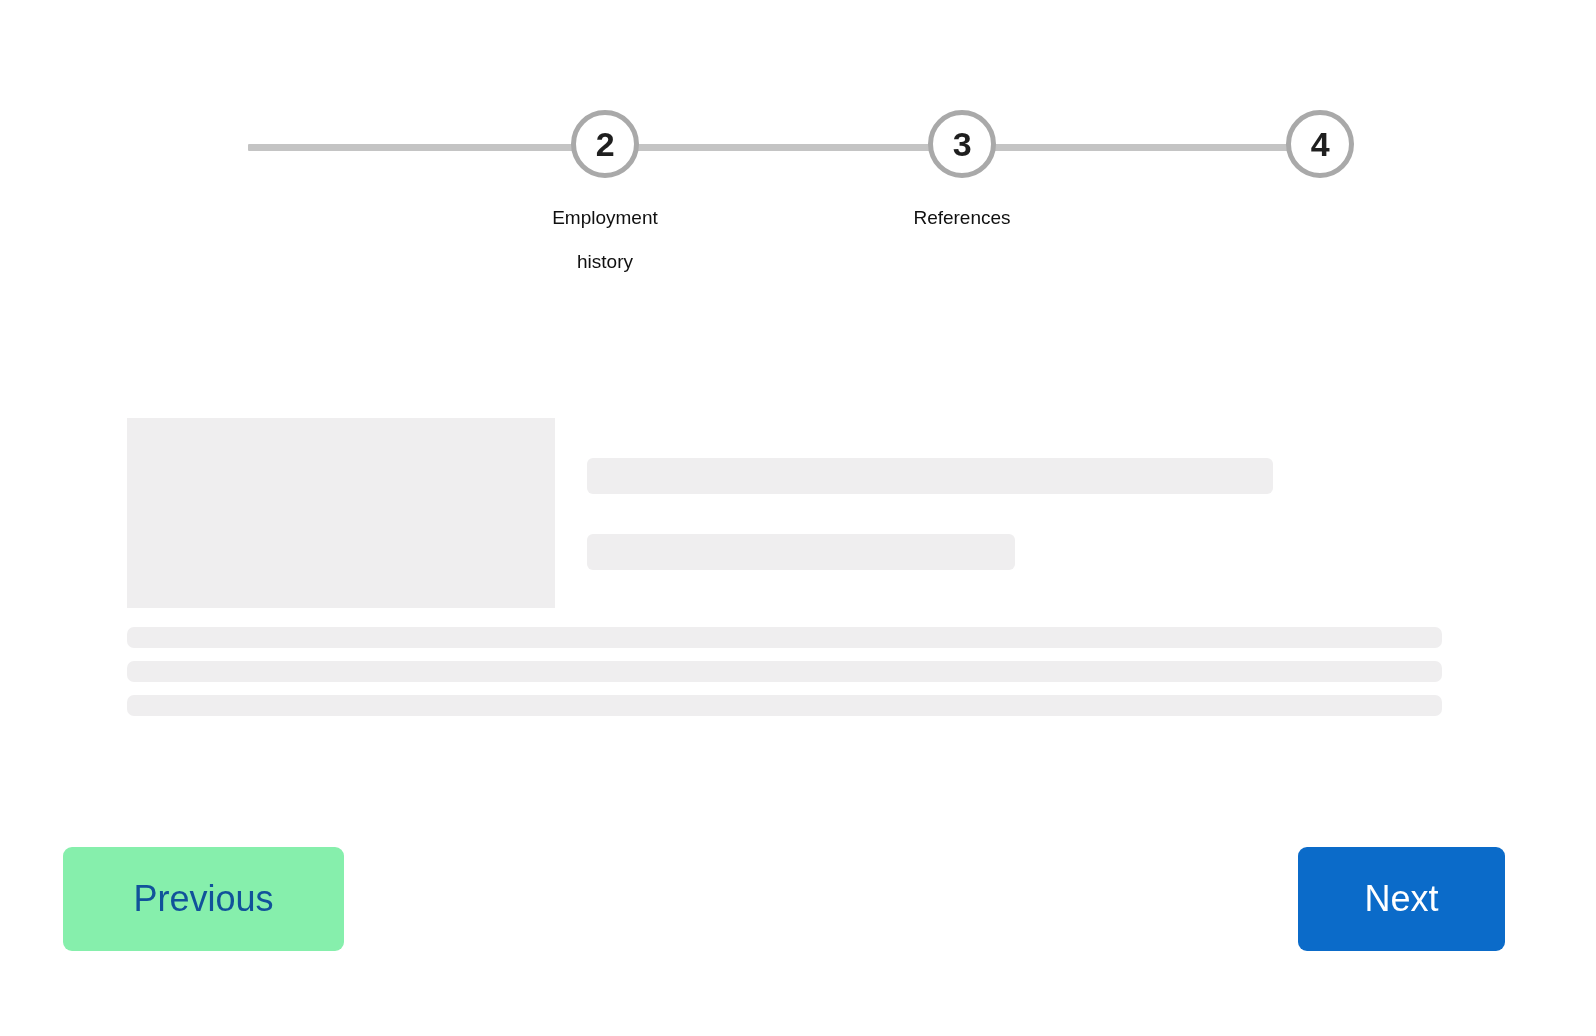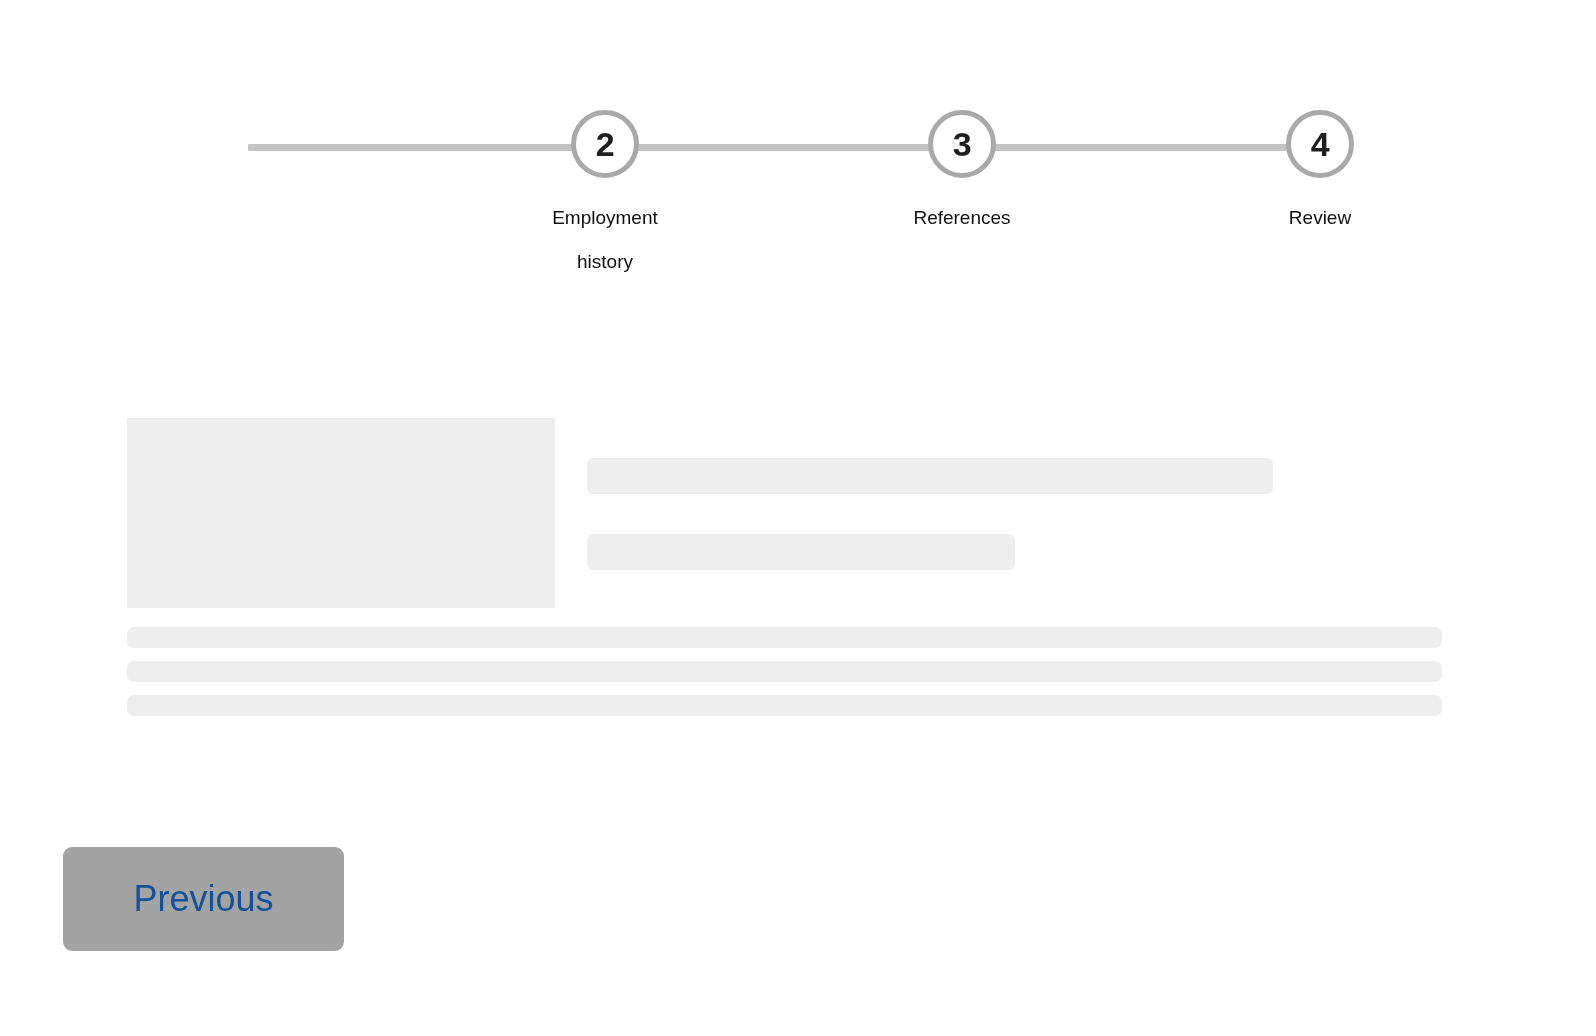--- a/index.html
+++ b/index.html
@@ -154,21 +154,21 @@
     font-size: 36px;
     line-height: 104px;
     padding: 0;
     text-align: center;
     cursor: pointer;
     box-sizing: border-box;
   }
   .btn-previous {
     left: 63px;
     width: 281px;
-    background: #a3a3a3;
+    background: #86efac;
     color: #11529a;
   }
   .btn-next {
     left: 1298px;
     width: 207px;
     background: #0b6bc9;
     color: #ffffff;
   }
 </style>
 </head>
@@ -193,30 +193,30 @@
       <div class="step-circle">
         <span class="step-num">3</span>
       </div>
       <div class="step-label">References</div>
     </div>
 
     <div class="step step-4">
       <div class="step-circle">
         <span class="step-num">4</span>
       </div>
-      <div class="step-label">Review</div>
     </div>
   </div>
 
   <div class="skeleton">
     <div class="sk sk-hero"></div>
     <div class="sk sk-line-a"></div>
     <div class="sk sk-line-b"></div>
     <div class="sk sk-row sk-row-1"></div>
     <div class="sk sk-row sk-row-2"></div>
     <div class="sk sk-row sk-row-3"></div>
   </div>
 
   <div class="footer">
     <button class="btn btn-previous">Previous</button>
+    <button class="btn btn-next">Next</button>
   </div>
 
 </div>
 
 </body></html>

